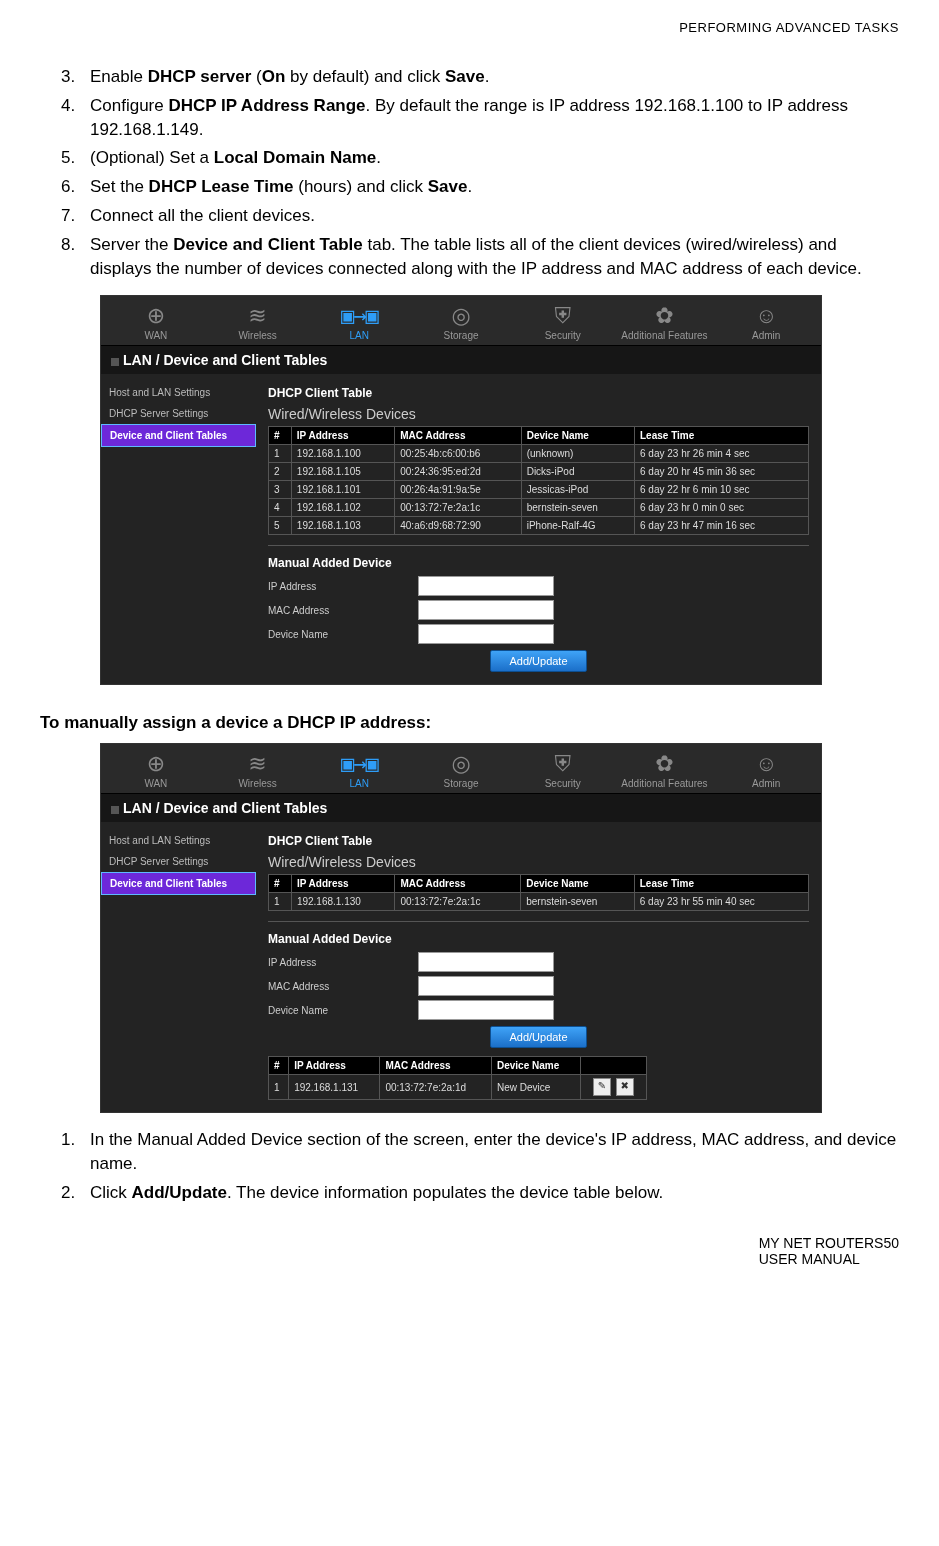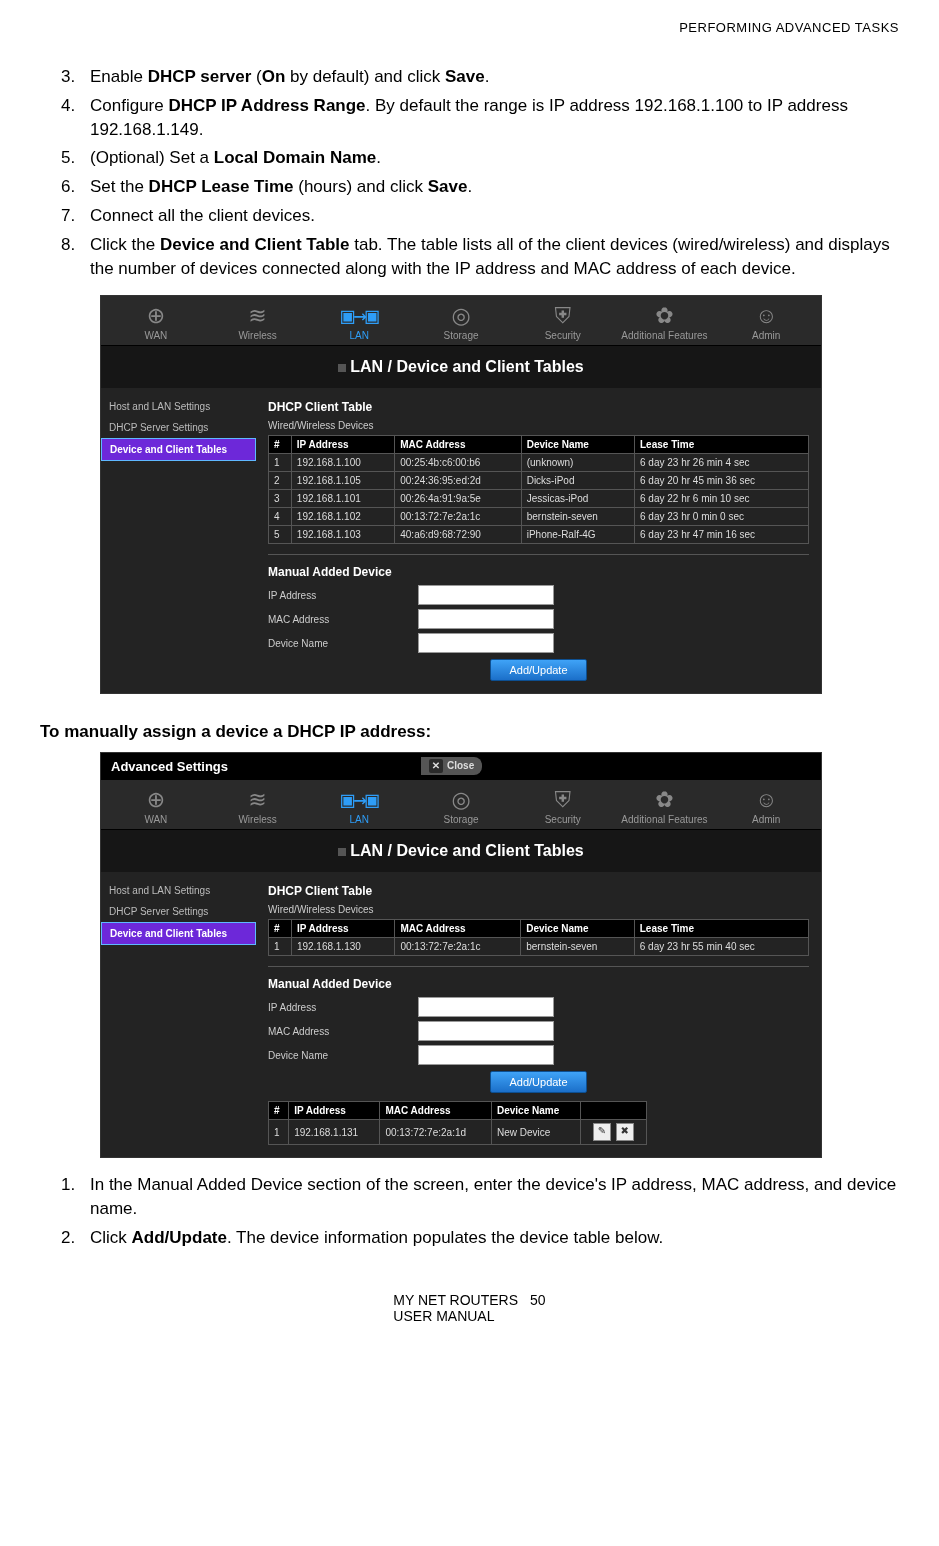--- a/index.html
+++ b/index.html
@@ -22,25 +22,24 @@
     margin: 0 0 15px 15px;
   }
   ol li {
     padding-left: 10px;
     margin-bottom: 5px;
     line-height: 1.4;
   }
   .bold { font-weight: bold; text-align: center; }
   .subhead { font-weight: bold; margin: 28px 0 10px 0; font-size:17px;}
   .footer {
-    margin-top: 42px;
+    margin-top: 30px;
     display: flex;
-    justify-content: center;
+    justify-content: flex-end;
     font-size: 14px;
-    gap: 12px;
   }
   
   .shot {
     background: #1c1c1c;
     color: #cfcfcf;
     font-size: 11px;
     margin: 10px 0 15px 60px;
     border: 1px solid #333;
     font-family: Arial, sans-serif;
   }
@@ -91,26 +90,25 @@
     display: block;
     font-size: 22px;
     line-height: 24px;
     color: #888;
     margin-bottom: 2px;
   }
   .topnav .navitem.active { color: #2e9df7; }
   .topnav .navitem.active .ic { color: #2e9df7; }
   .breadcrumb {
     background: #161616;
-    padding: 12px 10px;
-    font-size: 16px;
+    padding: 6px 10px;
+    font-size: 14px;
     font-weight: bold;
     color: #fff;
     border-top: 1px solid #000;
-    text-align: center;
   }
   .breadcrumb .sq {
     display:inline-block;
     width:8px;height:8px;
     background:#555;
     margin-right:4px;
     vertical-align:middle;
   }
   .content-area {
     display: flex;
@@ -137,21 +135,21 @@
     padding: 8px 12px 12px 12px;
   }
   .sec-title {
     color: #fff;
     font-weight: bold;
     font-size: 12px;
     margin: 4px 0 6px 0;
   }
   .subsec {
     color: #ccc;
-    font-size: 10px;
+    font-size: 14px;
     margin: 2px 0 4px 0;
   }
   table.dt {
     width: 100%;
     border-collapse: collapse;
     font-size: 10px;
     color: #ddd;
   }
   table.dt th, table.dt td {
     border: 1px solid #555;
@@ -216,21 +214,21 @@
 <body>
 
 <div class="header-right">PERFORMING ADVANCED TASKS</div>
 
 <ol start="3">
   <li><span>Enable </span><span class="bold">DHCP server</span><span> (</span><span class="bold">On</span><span> by default) and click </span><span class="bold">Save</span><span>.</span></li>
   <li><span>Configure </span><span class="bold">DHCP IP Address Range</span><span>. By default the range is IP address 192.168.1.100 to IP address 192.168.1.149.</span></li>
   <li><span>(Optional) Set a </span><span class="bold">Local Domain Name</span><span>.</span></li>
   <li><span>Set the </span><span class="bold">DHCP Lease Time</span><span> (hours) and click </span><span class="bold">Save</span><span>.</span></li>
   <li><span>Connect all the client devices.</span></li>
-  <li><span>Click the </span><span class="bold">Device and Client Table</span><span> tab. The table lists all of the client devices (wired/wireless) and displays the number of devices connected along with the IP address and MAC address of each device.</span></li>
+  <li><span>Server the </span><span class="bold">Device and Client Table</span><span> tab. The table lists all of the client devices (wired/wireless) and displays the number of devices connected along with the IP address and MAC address of each device.</span></li>
 </ol>
 
 <div class="shot shot1">
   <div class="topnav">
     <div class="navitem"><span class="ic">⊕</span><span>WAN</span></div>
     <div class="navitem"><span class="ic">≋</span><span>Wireless</span></div>
     <div class="navitem active"><span class="ic lan-ic">▣→▣</span><span>LAN</span></div>
     <div class="navitem"><span class="ic">◎</span><span>Storage</span></div>
     <div class="navitem"><span class="ic">⛨</span><span>Security</span></div>
     <div class="navitem"><span class="ic">✿</span><span>Additional Features</span></div>
@@ -307,24 +305,20 @@
           <input type="text" style="">
         </div>
       <div class="btnrow"><span class="btn-blue">Add/Update</span></div>
     </div>
   </div>
 </div>
 
 <div class="subhead"><span>To manually assign a device a DHCP IP address</span>:</div>
 
 <div class="shot shot2">
-  <div class="adv-bar">
-    <span>Advanced Settings</span>
-    <span class="close-pill"><span class="x">✕</span><span>Close</span></span>
-  </div>
   <div class="topnav">
     <div class="navitem"><span class="ic">⊕</span><span>WAN</span></div>
     <div class="navitem"><span class="ic">≋</span><span>Wireless</span></div>
     <div class="navitem active"><span class="ic lan-ic">▣→▣</span><span>LAN</span></div>
     <div class="navitem"><span class="ic">◎</span><span>Storage</span></div>
     <div class="navitem"><span class="ic">⛨</span><span>Security</span></div>
     <div class="navitem"><span class="ic">✿</span><span>Additional Features</span></div>
     <div class="navitem"><span class="ic">☺</span><span>Admin</span></div>
   </div>
   <div class="breadcrumb"><span class="sq"></span><span>LAN / Device and Client Tables</span></div>

